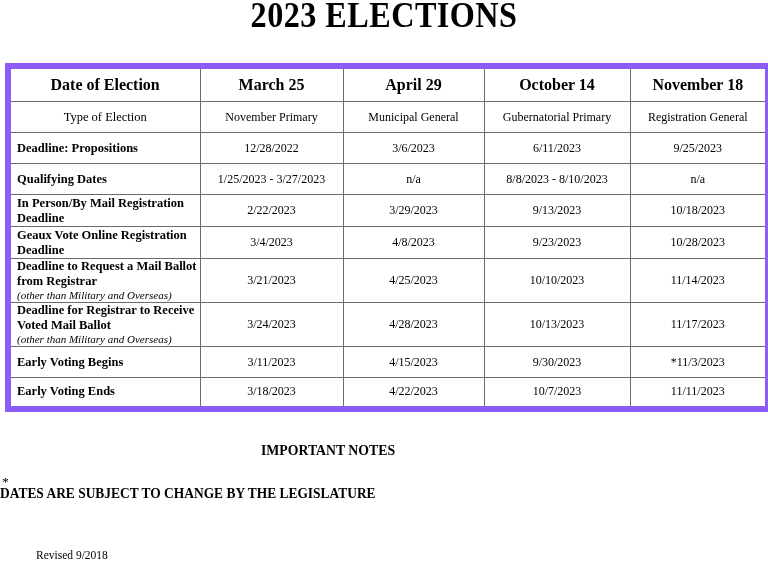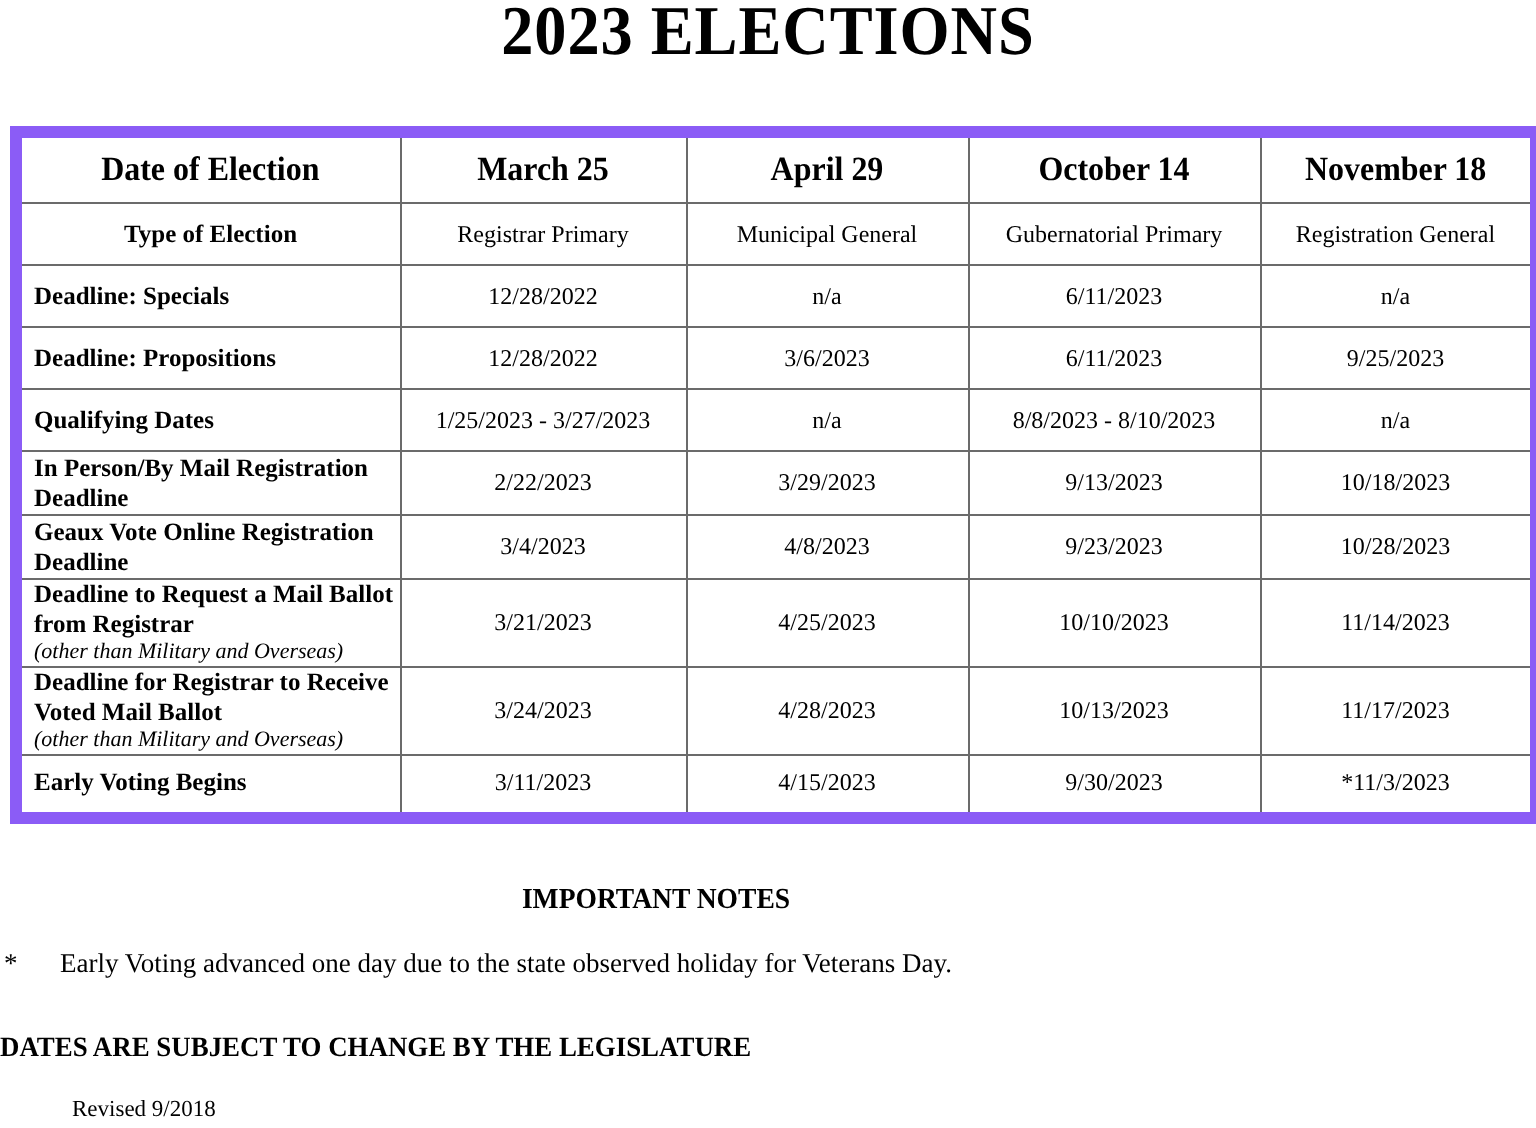--- a/index.html
+++ b/index.html
@@ -64,21 +64,21 @@
     font-weight: bold;
     font-size: 17px;
     height: 32px;
     transform: scaleX(0.94);
     white-space: nowrap;
   }
 
   
   .subhdr-label {
     text-align: center;
-    font-weight: bold;
+    font-weight: normal;
     font-size: 12.5px;
     height: 30px;
   }
   .subhdr-value {
     text-align: center;
     font-size: 12px;
     height: 30px;
   }
 
   
@@ -171,33 +171,26 @@
       <tr>
         <td class="hdr-cell">Date of Election</td>
         <td class="hdr-cell">March 25</td>
         <td class="hdr-cell">April 29</td>
         <td class="hdr-cell">October 14</td>
         <td class="hdr-cell">November 18</td>
       </tr>
 
       <tr>
         <td class="subhdr-label">Type of Election</td>
-        <td class="subhdr-value">Registrar Primary</td>
+        <td class="subhdr-value">November Primary</td>
         <td class="subhdr-value">Municipal General</td>
         <td class="subhdr-value">Gubernatorial Primary</td>
         <td class="subhdr-value">Registration General</td>
       </tr>
 
-      <tr class="h-1">
-        <td class="row-label"><span>Deadline: Specials</span></td>
-        <td class="row-value">12/28/2022</td>
-        <td class="row-value">n/a</td>
-        <td class="row-value">6/11/2023</td>
-        <td class="row-value">n/a</td>
-      </tr>
 
       <tr class="h-1">
         <td class="row-label"><span>Deadline: Propositions</span></td>
         <td class="row-value">12/28/2022</td>
         <td class="row-value">3/6/2023</td>
         <td class="row-value">6/11/2023</td>
         <td class="row-value">9/25/2023</td>
       </tr>
 
       <tr class="h-1">
@@ -241,27 +234,33 @@
       </tr>
 
       <tr class="h-1">
         <td class="row-label"><span>Early Voting Begins</span></td>
         <td class="row-value">3/11/2023</td>
         <td class="row-value">4/15/2023</td>
         <td class="row-value">9/30/2023</td>
         <td class="row-value">*11/3/2023</td>
       </tr>
 
+      <tr class="h-1">
+        <td class="row-label"><span>Early Voting Ends</span></td>
+        <td class="row-value">3/18/2023</td>
+        <td class="row-value">4/22/2023</td>
+        <td class="row-value">10/7/2023</td>
+        <td class="row-value">11/11/2023</td>
+      </tr>
 
     </tbody>
   </table>
 </div>
 
 <div class="notes">
   <div class="notes-title">IMPORTANT NOTES</div>
   <div class="note-line">
     <span class="note-star">*</span>
-    <span class="note-text">Early Voting advanced one day due to the state observed holiday for Veterans Day.</span>
   </div>
   <div class="legislature">DATES ARE  SUBJECT TO CHANGE BY THE LEGISLATURE</div>
 </div>
 
 <div class="revised">Revised 9/2018</div>
 
 </body></html>

